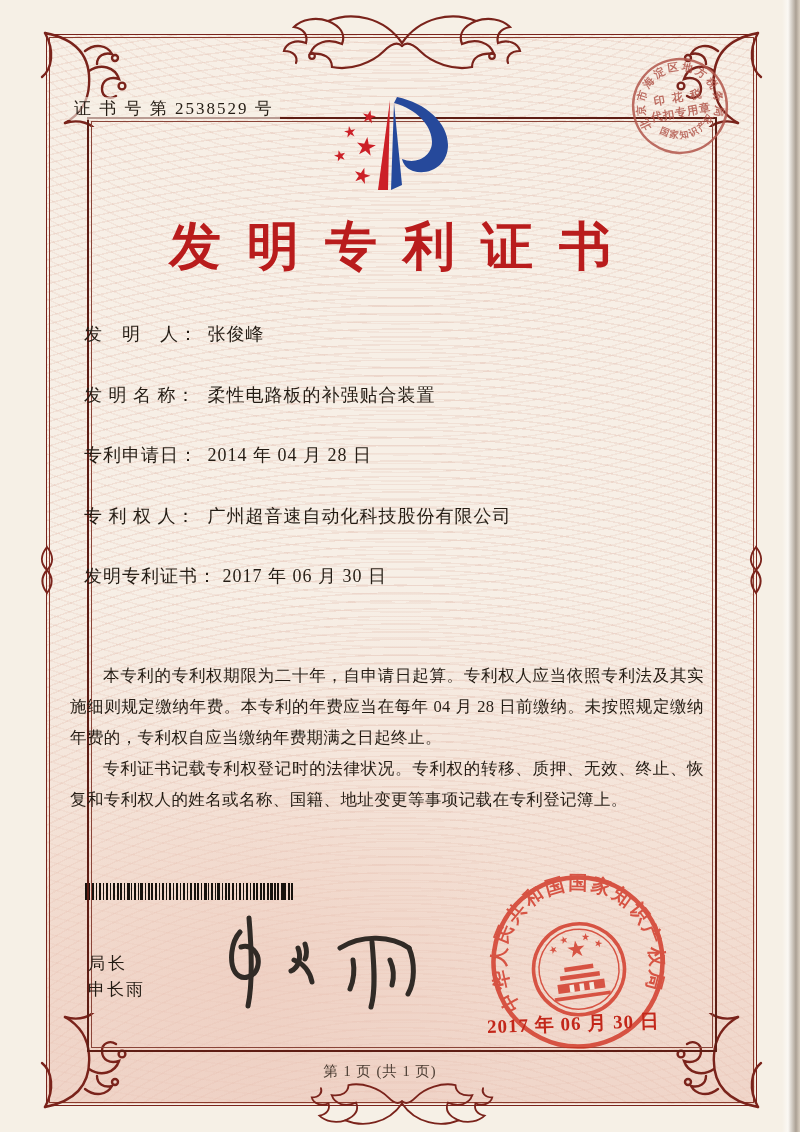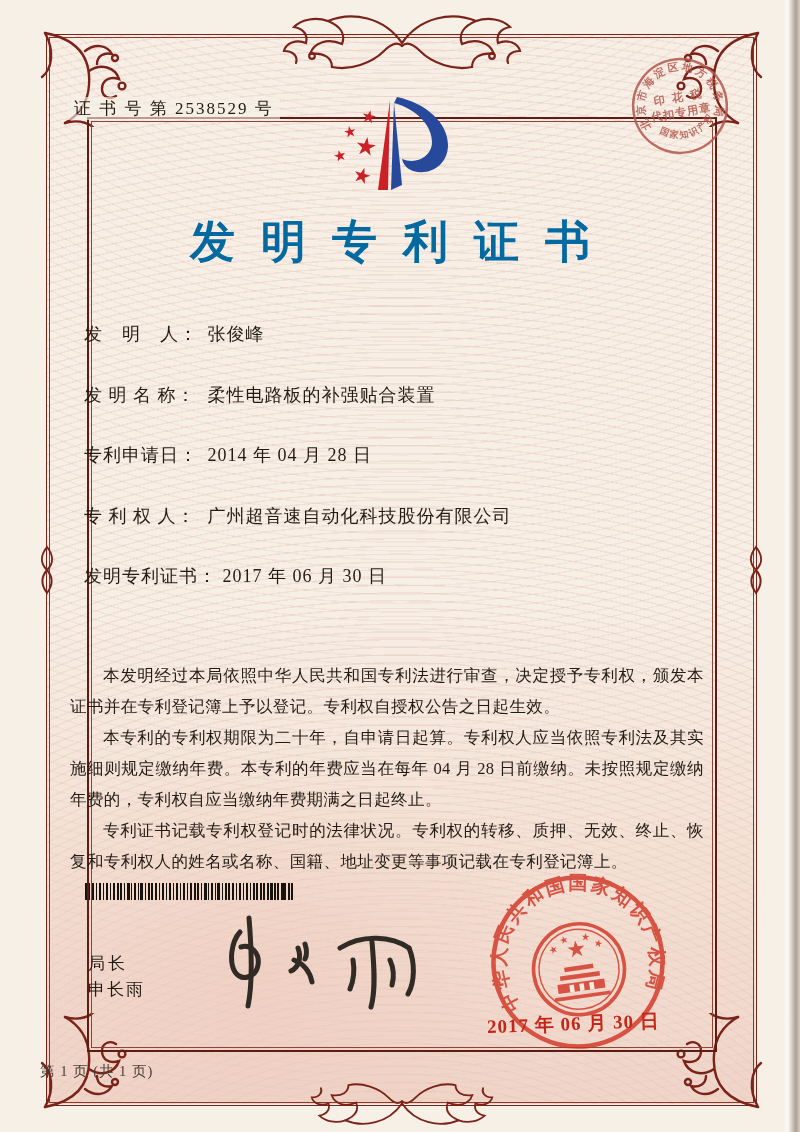--- a/index.html
+++ b/index.html
@@ -34,22 +34,22 @@
   .fl-right{right:-13px;top:50%;transform:translateY(-50%);}
   
   .inner-frame{position:absolute;left:87px;top:117px;width:626px;height:931px;border:2px solid #5e1d14;}
   .inner-frame::before{content:"";position:absolute;inset:2px;border:1px solid #8a4438;}
 
   .certno{position:absolute;left:68px;top:97px;font-size:17px;letter-spacing:2px;color:#241c14;background:rgba(247,240,230,.6);padding:0 6px;}
   .logo{position:absolute;left:328px;top:90px;}
   .stamp{position:absolute;left:624px;top:50px;transform:rotate(-10deg);opacity:.85;}
   .title{
     position:absolute;left:60px;top:212px;width:660px;text-align:center;
-    font-size:45px;font-weight:bold;letter-spacing:26px;padding-left:26px;box-sizing:border-box;
-    color:#0369a1;
+    font-size:52px;font-weight:bold;letter-spacing:26px;padding-left:26px;box-sizing:border-box;
+    color:#b91c1c;
   }
   .fields{position:absolute;left:84px;top:322px;width:600px;}
   .frow{height:60.5px;font-size:18px;letter-spacing:1px;white-space:nowrap;}
   .flabel{display:inline-block;min-width:118px;}
   .fvalue{display:inline;}
   .paras{position:absolute;left:70px;top:660px;width:634px;font-size:16.5px;line-height:31px;text-align:justify;letter-spacing:.4px;}
   .paras p{margin:0;text-indent:2em;}
   .barcode{
     position:absolute;left:85px;top:883px;width:208px;height:17px;
     background-image:
@@ -58,21 +58,21 @@
       repeating-linear-gradient(90deg,#17120d 0 1px,rgba(0,0,0,0) 1px 11px);
   }
   .signer-title{position:absolute;left:88px;top:942px;font-size:17px;letter-spacing:3px;margin-top:10px;}
   .signer-name{position:absolute;left:88px;top:978px;font-size:17px;letter-spacing:2px;text-align:right;}
   .signature{position:absolute;left:212px;top:912px;}
   .seal{position:absolute;left:478px;top:862px;transform:rotate(-8deg);opacity:.9;}
   .seal-date{
     position:absolute;left:487px;top:1011px;font-size:19px;font-weight:bold;
     color:#c3271a;letter-spacing:1px;transform:rotate(-2deg);
   }
-  .footer{position:absolute;left:40px;top:1062px;width:680px;text-align:left;font-size:14.5px;color:#4a3c32;letter-spacing:1px;}
+  .footer{position:absolute;left:40px;top:1062px;width:680px;text-align:center;font-size:14.5px;color:#4a3c32;letter-spacing:1px;}
   .page-edge{
     position:absolute;right:0;top:0;bottom:0;width:24px;
     background:linear-gradient(90deg, rgba(0,0,0,0) 0%, rgba(255,255,255,.55) 25%, rgba(96,80,66,.5) 58%, rgba(180,165,148,.55) 72%, rgba(233,226,214,1) 100%);
   }
   svg text{font-family:"Liberation Sans","DejaVu Sans",sans-serif;}
 </style>
 </head>
 <body>
 
 <div id="page">
@@ -212,21 +212,20 @@
       <span class="flabel">专 利 权 人：</span>
       <span class="fvalue">广州超音速自动化科技股份有限公司</span>
     </div>
     <div class="frow">
       <span class="flabel">发明专利证书：</span>
       <span class="fvalue">2017 年 06 月 30 日</span>
     </div>
   </div>
 
   <div class="paras">
-    <p>本发明经过本局依照中华人民共和国专利法进行审查，决定授予专利权，颁发本证书并在专利登记簿上予以登记。专利权自授权公告之日起生效。</p>
     <p>本专利的专利权期限为二十年，自申请日起算。专利权人应当依照专利法及其实施细则规定缴纳年费。本专利的年费应当在每年 04 月 28 日前缴纳。未按照规定缴纳年费的，专利权自应当缴纳年费期满之日起终止。</p>
     <p>专利证书记载专利权登记时的法律状况。专利权的转移、质押、无效、终止、恢复和专利权人的姓名或名称、国籍、地址变更等事项记载在专利登记簿上。</p>
   </div>
 
   <div class="barcode"></div>
 
   <div class="signer-title">局长</div>
   <div class="signer-name">申长雨</div>
 
   <svg class="signature" width="220" height="100" viewBox="0 0 220 100">

